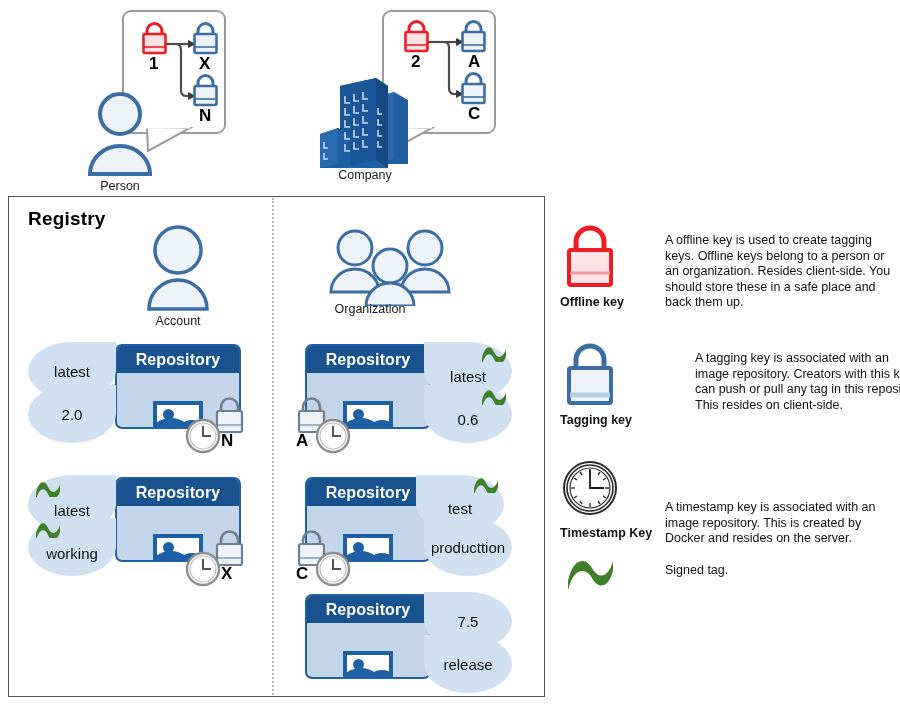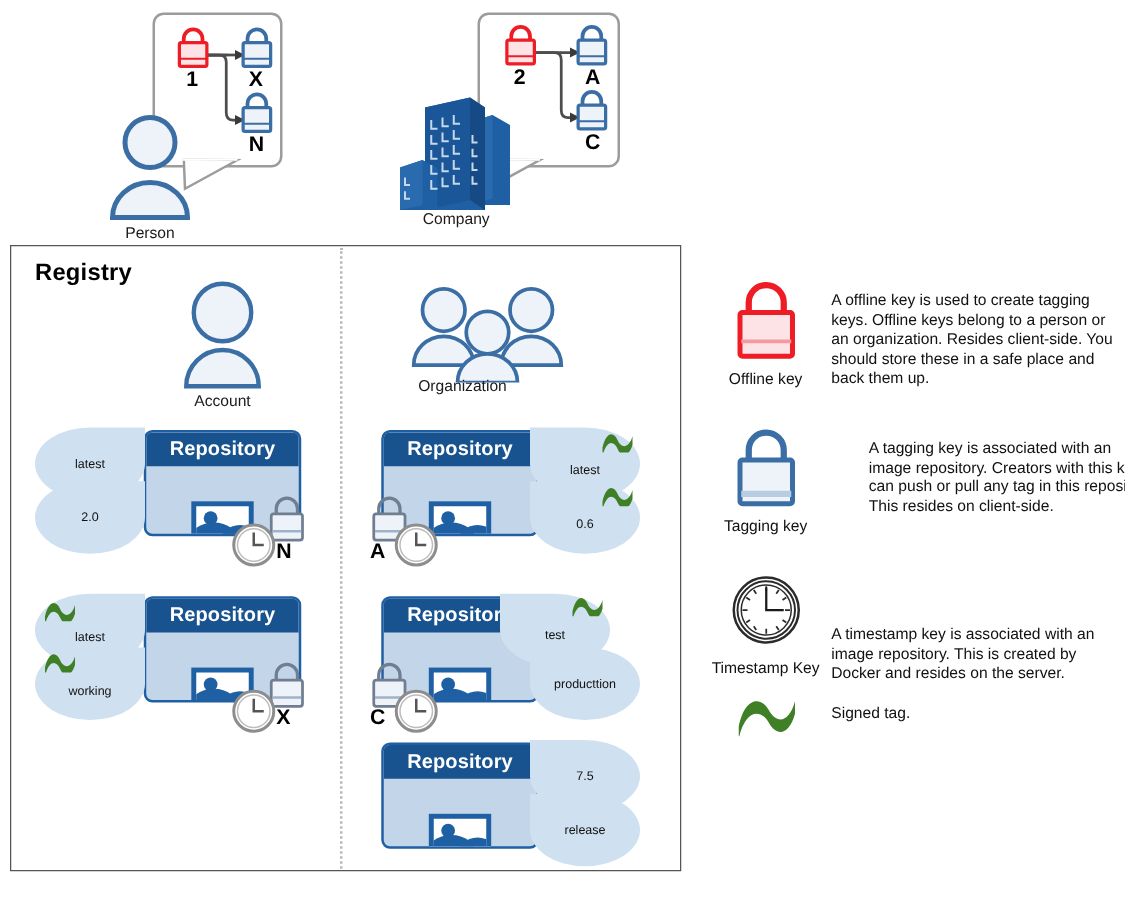--- a/index.html
+++ b/index.html
@@ -26,31 +26,31 @@
   .img-icon{width:50px;height:37px;border:4px solid #1f5fa3;background:#fff;position:relative;box-sizing:border-box;}
   .img-icon .sun{position:absolute;width:11px;height:11px;border-radius:50%;background:#1f5fa3;left:6px;top:4px;}
   .img-icon .hill{position:absolute;left:0;bottom:0;width:100%;height:17px;overflow:hidden;}
   .img-icon .hill:after{content:"";position:absolute;left:-6px;bottom:-14px;width:40px;height:30px;
         border-radius:50%;background:#1f5fa3;}
   .img-icon .hill:before{content:"";position:absolute;right:-10px;bottom:-20px;width:34px;height:34px;
         border-radius:50%;background:#1f5fa3;}
 
   
   .tag{position:absolute;width:88px;height:58px;background:#cfe0f0;
-       display:flex;align-items:center;justify-content:center;font-size:10px;color:#111;}
+       display:flex;align-items:center;justify-content:center;font-size:15px;color:#111;}
   .tag.left{border-radius:50% 0 50% 50%;}
   .tag.right{border-radius:0 50% 50% 50%;}
 
   
   .squiggle{display:block;}
 
   
   #legend{position:absolute;left:560px;top:225px;width:335px;}
   .lg-row{position:absolute;}
-  .lg-ico{position:absolute;text-align:center;width:105px;}
+  .lg-ico{position:absolute;width:105px;font-weight:bold;}
   .lg-cap{font-size:12.5px;margin-top:2px;color:#111;}
   .lg-txt{position:absolute;left:105px;font-size:12.5px;line-height:15.6px;color:#111;width:230px;}
 </style>
 </head>
 <body>
 
 <div class="abs" id="person-actor" style="left:80px;top:4px;width:240px;height:195px;">
 
   <div class="abs bubble" style="left:42px;top:6px;width:100px;height:120px;">
     <svg width="100" height="120" viewBox="0 0 100 120">
@@ -289,21 +289,21 @@
 
 <div class="repo" style="left:305px;top:477px;">
   <div class="repo-hd">Repository</div>
   <div class="repo-body">
     <div class="img-icon">
       <div class="sun"></div>
         <div class="hill"></div>
     </div>
   </div>
 </div>
-<div class="tag right" style="left:400px;top:475px;">
+<div class="tag right" style="left:416px;top:475px;">
   <svg class="abs squiggle" width="28" height="16" style="left:56px;top:2px;">
     <path d="M2 12 C5 -1 11 -1 14 6 C17 13 23 13 26 3 L26 10 C23 20 17 20 14 13 C11 6 5 6 2 19 Z" fill="#3f7f26"></path>
   </svg>
   <span style="margin-top:8px;">test</span>
 </div>
 <div class="tag right" style="left:424px;top:518px;">
   <span>producttion</span>
 </div>
 <svg class="abs" width="34" height="40" style="left:294px;top:529px;">
   <path d="M9 16 v-5 a8.5 8.5 0 0 1 17 0 v5" fill="none" stroke="#6f7e90" stroke-width="2.6"></path>

